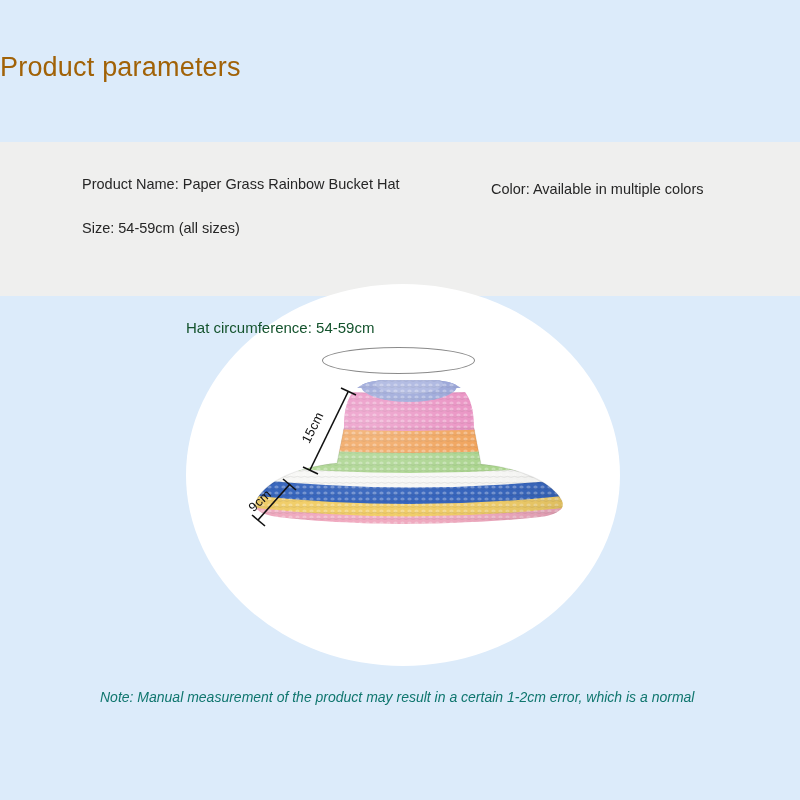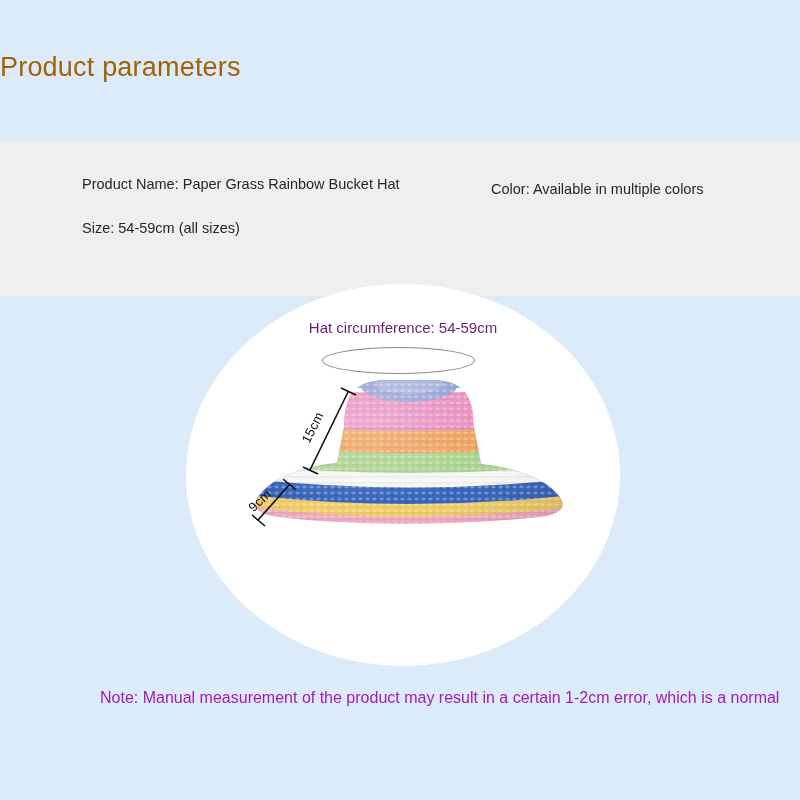--- a/index.html
+++ b/index.html
@@ -66,23 +66,22 @@
     width: 434px;
     height: 382px;
     background: #ffffff;
     border-radius: 50%;
   }
   .circumference-label {
     position: absolute;
     left: 186px;
     top: 51px;
     width: 434px;
-    text-align: center;
     font-size: 15px;
-    color: #701a75;
+    color: #14532d;
     white-space: nowrap;
   }
   .opening-ellipse {
     position: absolute;
     left: 322px;
     top: 79px;
     width: 153px;
     height: 27px;
     border: 1.3px solid #8a8a8a;
     border-radius: 50%;
@@ -119,24 +118,25 @@
   }
 
   
   .note-block {
     position: absolute;
     left: 100px;
     top: 684px;
     width: 640px;
   }
   .note-line {
-    font-size: 16px;
+    font-size: 14px;
     line-height: 27px;
-    color: #a21caf;
-    white-space: nowrap;
+    color: #0f766e;
+    white-space: nowrap;
+    font-style: italic;
   }
 </style>
 </head>
 <body>
 
 <div class="page-title">Product parameters</div>
 
 <div class="spec-panel">
   <div class="spec-item spec-name">Product Name: Paper Grass Rainbow Bucket Hat</div>
   <div class="spec-item spec-size">Size: 54-59cm (all sizes)</div>

